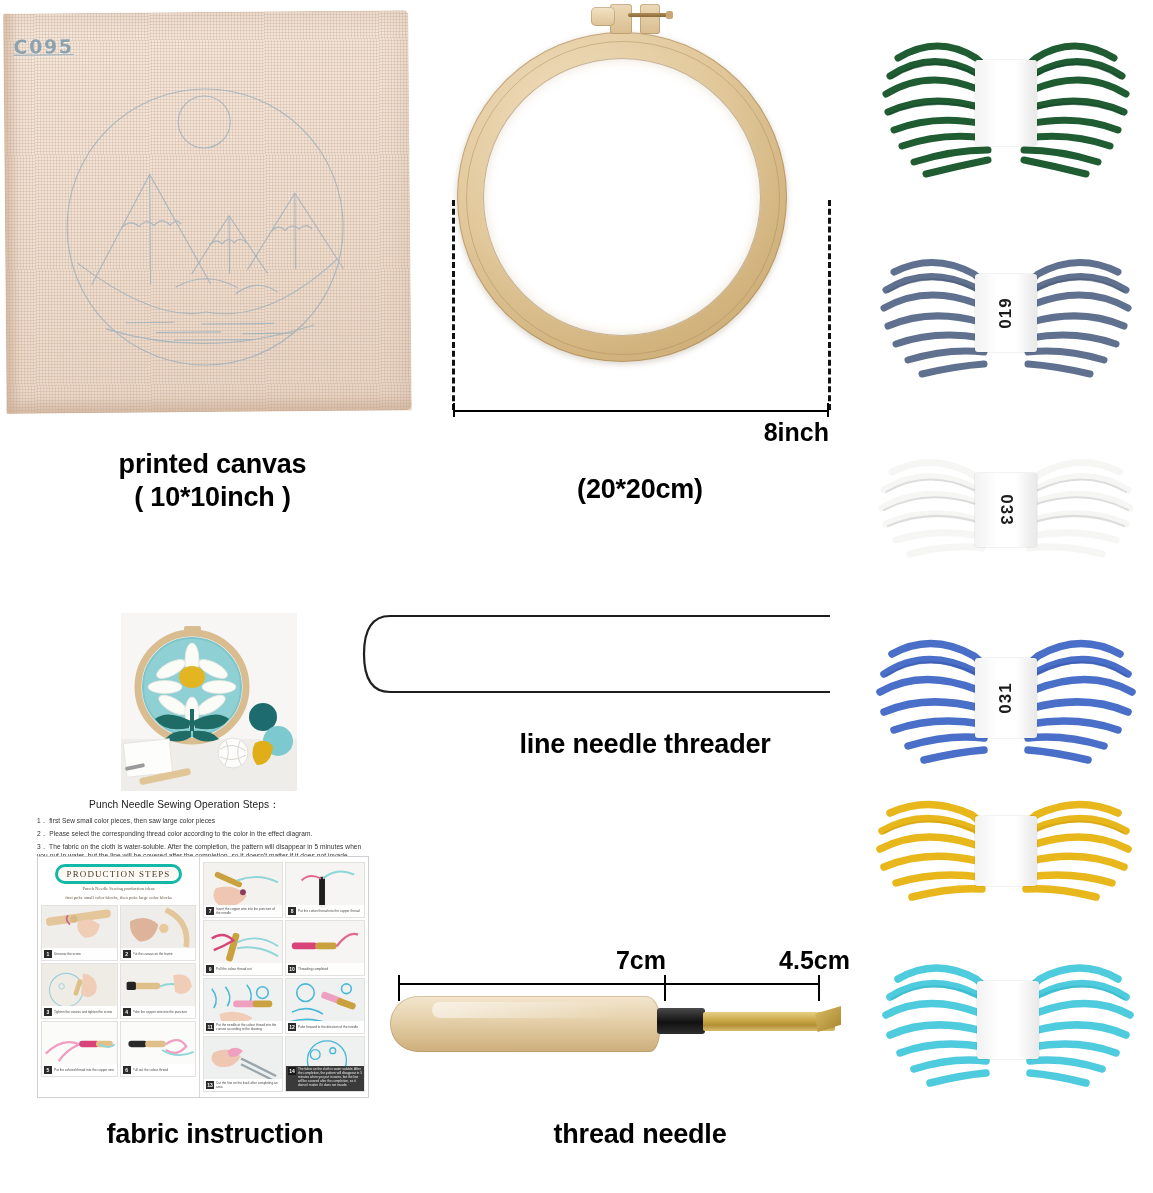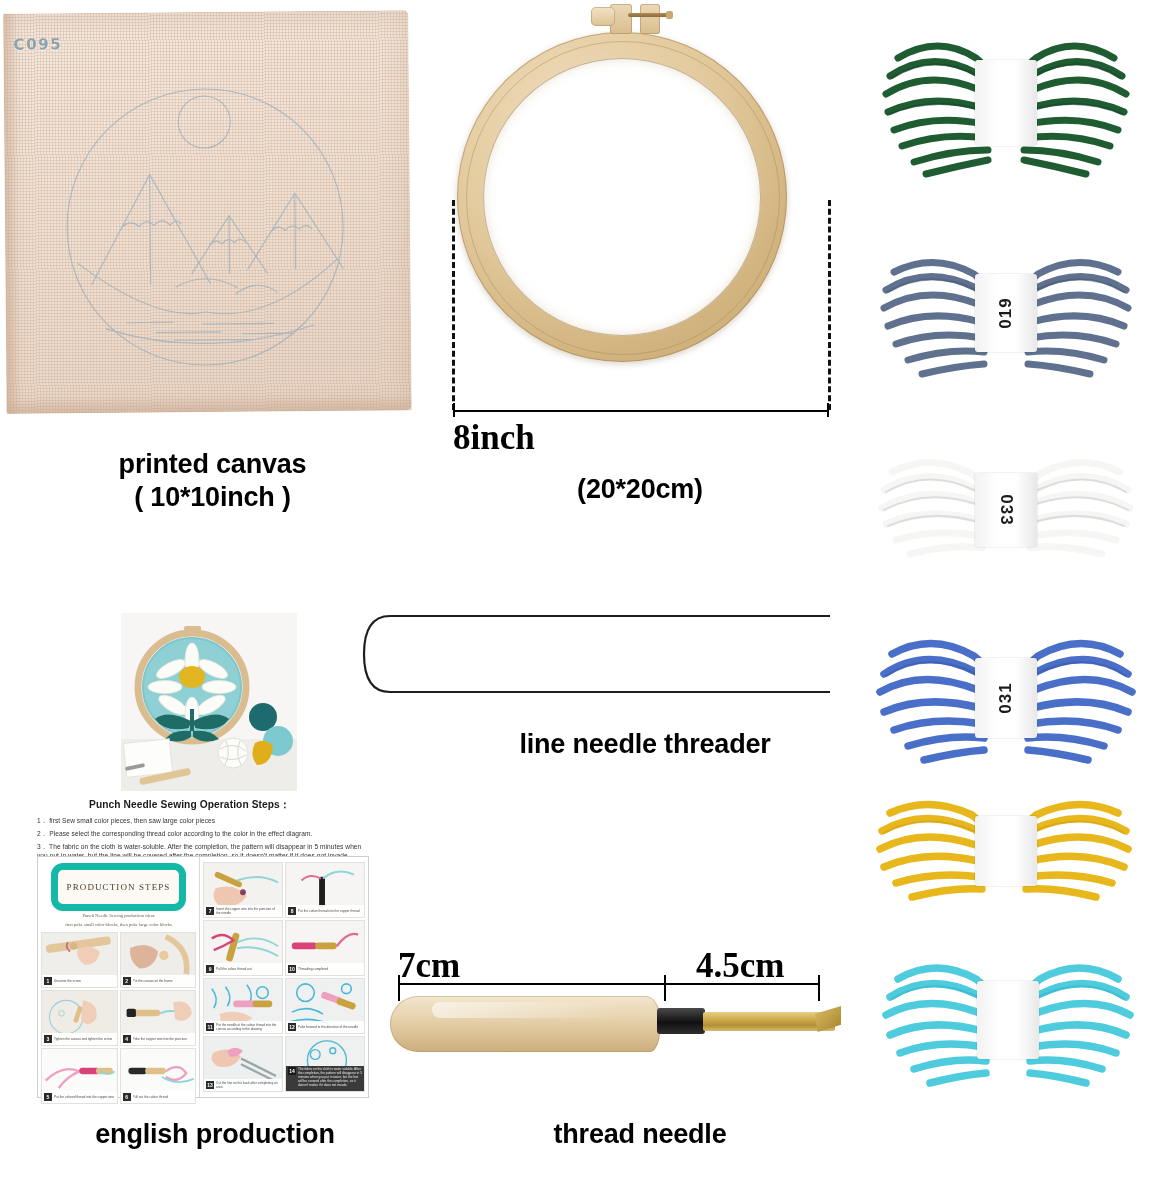--- a/index.html
+++ b/index.html
@@ -29,23 +29,24 @@
       linear-gradient(168deg,#f6e8dc 0%,#f3e2d4 38%,#efdccd 68%,#e9d4c4 100%);
     border-radius:3px 5px 6px 4px;
     box-shadow:inset 0 0 26px rgba(176,142,117,.28);
     transform:rotate(-.5deg);
   }
   .cloth-edge-l{position:absolute;left:0;top:0;width:14px;height:400px;
     background:linear-gradient(90deg,rgba(202,170,144,.55),rgba(202,170,144,0));}
   .cloth-edge-b{position:absolute;left:0;bottom:0;width:405px;height:16px;
     background:linear-gradient(0deg,rgba(202,170,144,.5),rgba(202,170,144,0));}
   .cloth-code{
-    position:absolute;left:10px;top:22px;font-size:15px;font-weight:700;
+    position:absolute;left:10px;top:22px;font-size:19px;font-weight:700;
     color:#8ea2ae;letter-spacing:1.6px;font-family:"DejaVu Sans", sans-serif;
     text-shadow:0 1px 0 rgba(255,255,255,.6);
+    text-decoration:underline;
   }
   .cloth-svg{position:absolute;left:0;top:0;}
 
   
   .hoop-wrap{left:440px;top:0px;width:400px;height:420px;}
   .hoop-ring{
     position:absolute;left:17px;top:32px;width:330px;height:330px;border-radius:50%;
     background:
       radial-gradient(circle at 36% 28%, #f0ddbd 0%, #e2c99c 45%, #d2b47f 72%, #c7a66e 100%);
     box-shadow:
@@ -72,22 +73,22 @@
   .hw-screw{position:absolute;left:40px;top:11px;width:42px;height:4px;border-radius:2px;
     background:linear-gradient(180deg,#b08c54,#8a6a3a);}
   .hw-screwtip{position:absolute;left:78px;top:9px;width:7px;height:8px;border-radius:2px;
     background:#caa873;}
 
   .dim-line{position:absolute;background:#000;}
   .dim-h{height:2px;}
   .dim-tickv{width:2px;height:14px;background:#000;position:absolute;}
   .dashv{position:absolute;width:0;border-left:3px dashed #111;}
   .dim-label{
-    position:absolute;font-size:35px;font-weight:700;color:#000;text-align:left;
-    font-family:Liberation Serif, serif;
+    position:absolute;font-size:25px;font-weight:700;color:#000;text-align:right;
+    font-family:Liberation Sans, sans-serif;
   }
 
   
   .skein{position:absolute;}
   .skein .band{
     position:absolute;left:50%;top:50%;transform:translate(-50%,-50%);
     width:62px;border-radius:3px;
     background:linear-gradient(90deg,#f2f2f2,#ffffff 35%,#ffffff 65%,#e8e8e8);
     box-shadow:0 0 0 1px rgba(0,0,0,.05);
     z-index:6;display:flex;align-items:center;justify-content:center;
@@ -99,31 +100,31 @@
   .band-num.flip{transform:rotate(-90deg);}
   .hank{position:absolute;top:0;height:100%;overflow:hidden;}
   .hank.left{left:0;}
   .hank.right{right:0;}
 
   
   .photo{position:absolute;left:121px;top:613px;width:176px;height:178px;
     background:linear-gradient(160deg,#fbfbfa,#f1efec);overflow:hidden;}
   
   .instr{position:absolute;left:37px;top:798px;width:330px;color:#2b2b2b;}
-  .instr-title{font-size:10.2px;font-weight:700;color:#1a1a1a;margin:0 0 4px 8px;letter-spacing:.1px;padding-left:44px;}
+  .instr-title{font-size:10.2px;font-weight:400;color:#1a1a1a;margin:0 0 4px 8px;letter-spacing:.1px;padding-left:44px;}
   .instr-li{font-size:6.6px;line-height:1.45;margin:0 0 3.4px 0;color:#333;letter-spacing:.05px;}
   
   .sheet{position:absolute;left:37px;top:856px;width:330px;height:240px;
     background:#ffffff;border:1px solid #cfcfcf;display:flex;}
   .sheet-col{position:relative;}
   .sheet-col.left{width:160px;border-right:1px solid #d8d8d8;padding:3px;}
   .sheet-col.right{width:167px;padding:3px;}
   .ps-banner{text-align:center;padding:3px 0 1px;}
   .ps-title{display:inline-block;font-family:"Liberation Serif", serif;font-size:9px;
-    letter-spacing:1.1px;color:#4a3a2a;border:7px solid #14b8a6;border-radius:12px;padding:12px 9px;
+    letter-spacing:1.1px;color:#4a3a2a;border:3px solid #14b8a6;border-radius:12px;padding:2px 9px;
     background:#fdfaf5;}
   .ps-sub{font-family:"Liberation Serif", serif;font-size:4.6px;color:#6a5a46;
     line-height:1.5;margin-top:2px;}
   .grid2{display:grid;grid-template-columns:1fr 1fr;gap:2px;margin-top:2px;}
   .cell{position:relative;background:#f4f2ef;border:1px solid #e3e1de;height:54px;overflow:hidden;}
   .cell .pic{position:absolute;inset:0;}
   .cell .strip{position:absolute;left:0;right:0;bottom:0;height:12px;background:rgba(255,255,255,.92);
     display:flex;align-items:center;gap:2px;padding:0 2px;}
   .cell .num{flex:0 0 auto;width:8px;height:8px;background:#2a2a2a;color:#fff;font-size:5px;
     display:flex;align-items:center;justify-content:center;font-weight:700;}
@@ -672,21 +673,21 @@
           <div class="strip" style="height:24px;align-items:flex-start;padding-top:1px;">
             <span class="num">14</span>
             <span class="cap">The fabric on the cloth is water soluble. After the completion, the pattern will disappear in 5 minutes when you put in water, but the line will be covered after the completion, so it doesn't matter if it does not invade.</span>
           </div>
         </div>
       </div>
     </div>
   </div>
 
   <div class="abs caption cap-28" style="left:60px;top:1118px;width:310px;">
-    <div>english production</div>
+    <div>fabric instruction</div>
   </div>
 
   <div class="abs dim-line dim-h" style="left:398px;top:983px;width:268px;"></div>
   <div class="abs dim-tickv" style="left:398px;top:975px;height:26px;"></div>
   <div class="abs dim-tickv" style="left:664px;top:975px;height:26px;"></div>
   <div class="abs dim-label" style="left:398px;top:946px;width:268px;">7cm</div>
 
   <div class="abs dim-line dim-h" style="left:666px;top:983px;width:154px;"></div>
   <div class="abs dim-tickv" style="left:818px;top:975px;height:26px;"></div>
   <div class="abs dim-label" style="left:696px;top:946px;width:154px;">4.5cm</div>

